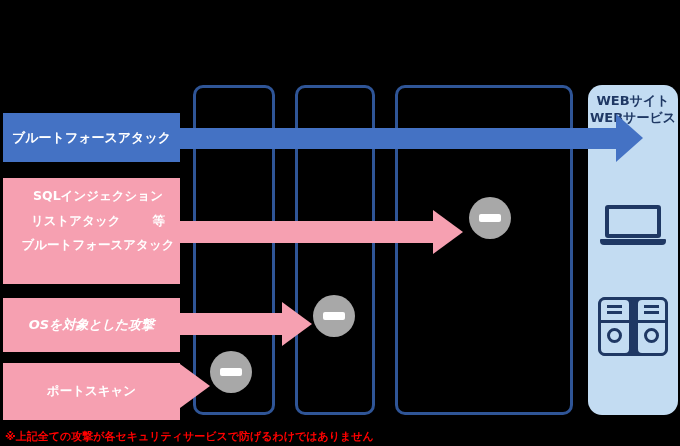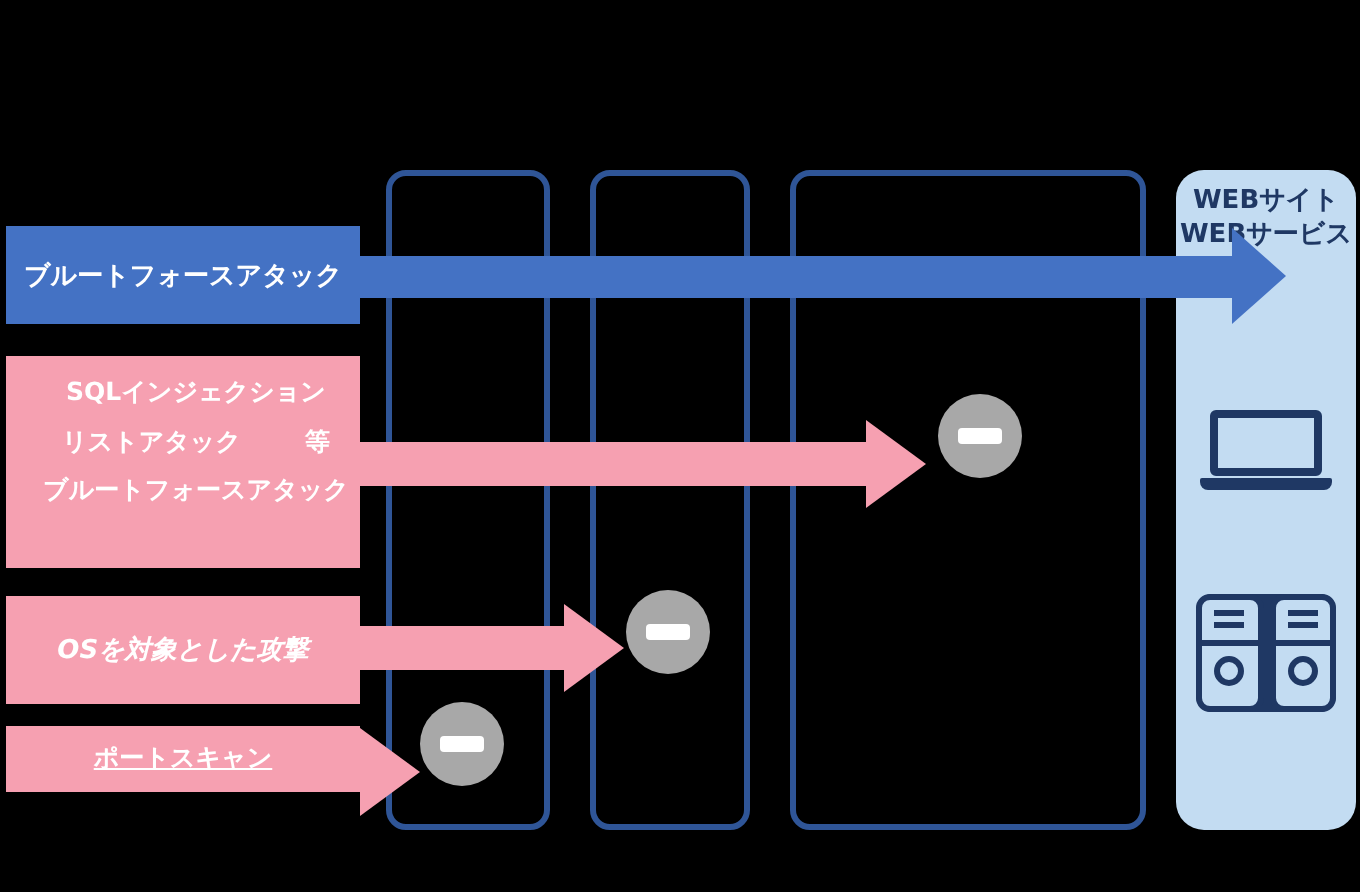--- a/index.html
+++ b/index.html
@@ -48,21 +48,21 @@
   .flow-head{left:616px;top:114px;width:0;height:0;z-index:2;
              border-top:24px solid transparent;border-bottom:24px solid transparent;
              border-left:27px solid var(--blue,#4472C4);}
 
   
   .atk-box{left:3px;width:177px;background:var(--pink,#F6A0B1);color:#fff;
            font-weight:bold;z-index:2;}
   .a1{top:178px;height:106px;font-size:12.5px;line-height:24.5px;padding:6px 0 0 13px;text-align:center;}
   .a1 .etc{display:inline-block;margin-left:32px;}
   .a2{top:298px;height:54px;font-size:13px;display:flex;align-items:center;justify-content:center;font-style:italic;}
-  .a3{top:363px;height:33px;font-size:12.5px;display:flex;align-items:center;justify-content:center;text-decoration:underline;}
+  .a3{top:363px;height:57px;font-size:12.5px;display:flex;align-items:center;justify-content:center;}
 
   .pink-shaft{background:var(--pink,#F6A0B1);height:22px;z-index:2;}
   .s1{left:180px;top:221px;width:253px;}
   .s2{left:180px;top:313px;width:102px;}
   .pink-head{width:0;height:0;z-index:2;
              border-top:22px solid transparent;border-bottom:22px solid transparent;
              border-left:30px solid var(--pink,#F6A0B1);}
   .h1{left:433px;top:210px;}
   .h2{left:282px;top:302px;}
   .h3{left:180px;top:364px;}
@@ -137,14 +137,15 @@
   <div class="abs circle c1">
     <div class="minus"></div>
   </div>
   <div class="abs circle c2">
     <div class="minus"></div>
   </div>
   <div class="abs circle c3">
     <div class="minus"></div>
   </div>
 
+  <div class="abs note">※上記全ての攻撃が各セキュリティサービスで防げるわけではありません</div>
 
 </div>
 
 </body></html>

